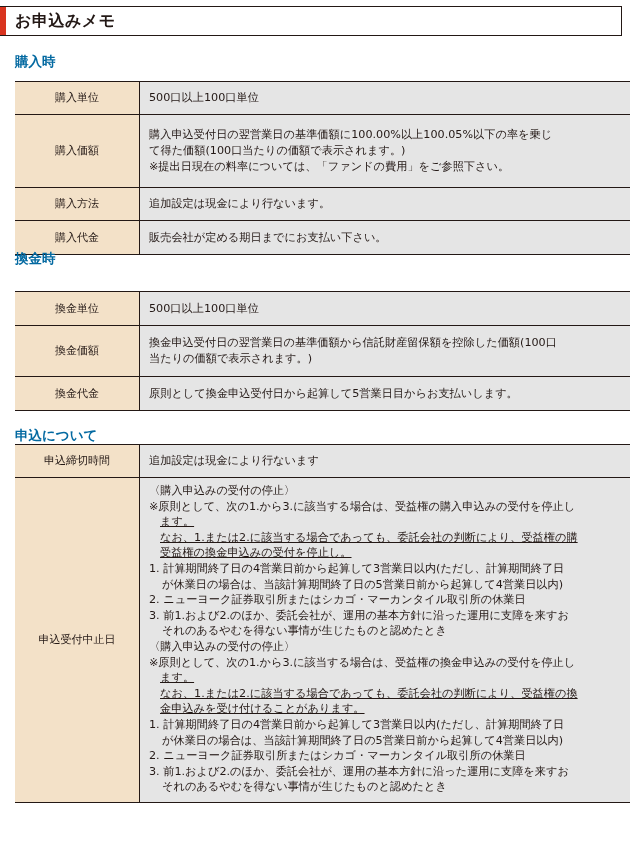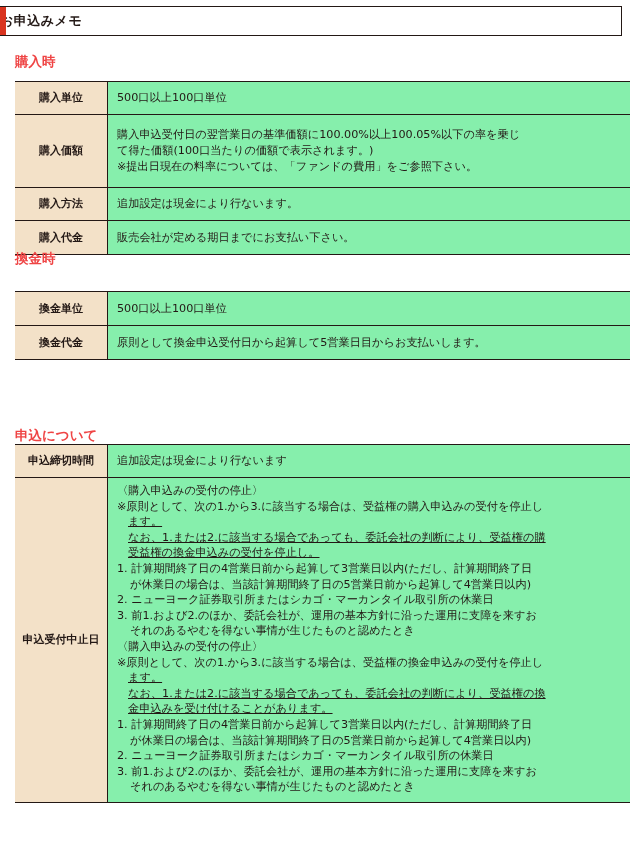--- a/index.html
+++ b/index.html
@@ -12,37 +12,37 @@
   .title-box {
     position: absolute; left: 0; top: 6px; width: 622px; height: 30px;
     border: 1px solid #231815; border-left: none; box-sizing: border-box;
     display: flex; align-items: center;
   }
   .title-bar {
     position: absolute; left: 0; top: 0; width: 6px; height: 100%;
     background: #d9341f;
   }
   .title-text {
-    font-size: 13px; font-weight: bold; letter-spacing: 0.5px;
+    margin-left: 15px; font-size: 16px; font-weight: bold; letter-spacing: 0.5px;
   }
   .section-heading {
-    position: absolute; left: 15px; font-size: 13.5px; font-weight: bold; color: #ef4444;
+    position: absolute; left: 15px; font-size: 13.5px; font-weight: bold; color: #0369a1;
   }
   table.memo {
     position: absolute; left: 15px; width: 615px;
     border-collapse: collapse; font-size: 11.2px; line-height: 15.8px;
   }
   table.memo tr { border-top: 1px solid #231815; border-bottom: 1px solid #231815; }
   table.memo td.label {
-    width: 92px; background: #f3e1c8; text-align: center; vertical-align: middle;
-    font-weight: bold; border-right: 1px solid #231815; padding: 0;
+    width: 124px; background: #f3e1c8; text-align: center; vertical-align: middle;
+    font-weight: normal; border-right: 1px solid #231815; padding: 0;
     font-size: 11px;
   }
   table.memo td.value {
-    padding: 6px 8px 6px 9px; vertical-align: middle; background: #86efac;
+    padding: 6px 8px 6px 9px; vertical-align: middle; background: #e5e5e5;
   }
   .line { display: block; white-space: nowrap; }
   .indent1 { padding-left: 11px; text-decoration: underline; }
 </style>
 </head>
 <body>
 
 <div class="title-box">
   <div class="title-bar"></div>
   <span class="title-text">お申込みメモ</span>
@@ -82,20 +82,27 @@
 
 <div class="section-heading" style="top:250px">換金時</div>
 <table class="memo" style="top:291px">
   <tbody>
       <tr style="height:34px">
     <td class="label">換金単位</td>
     <td class="value">
           <span class="line">500口以上100口単位</span>
         </td>
   </tr>
+  <tr style="height:51px">
+    <td class="label">換金価額</td>
+    <td class="value">
+      <span class="line">換金申込受付日の翌営業日の基準価額から信託財産留保額を控除した価額(100口</span>
+      <span class="line">当たりの価額で表示されます。)</span>
+    </td>
+  </tr>
   <tr style="height:34px">
     <td class="label">換金代金</td>
     <td class="value">
           <span class="line">原則として換金申込受付日から起算して5営業日目からお支払いします。</span>
         </td>
   </tr>
 </tbody>
   </table>
 
 <div class="section-heading" style="top:427px">申込について</div>

